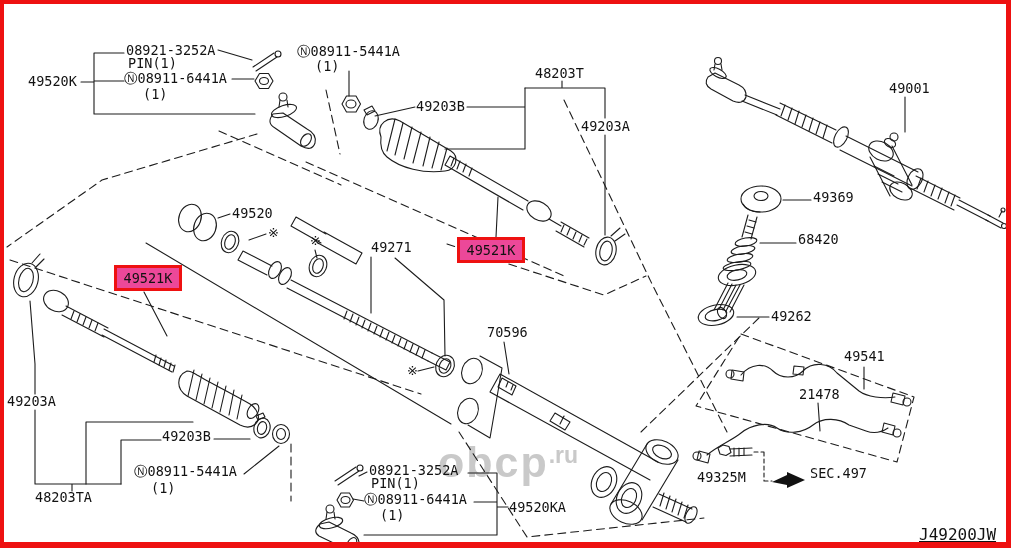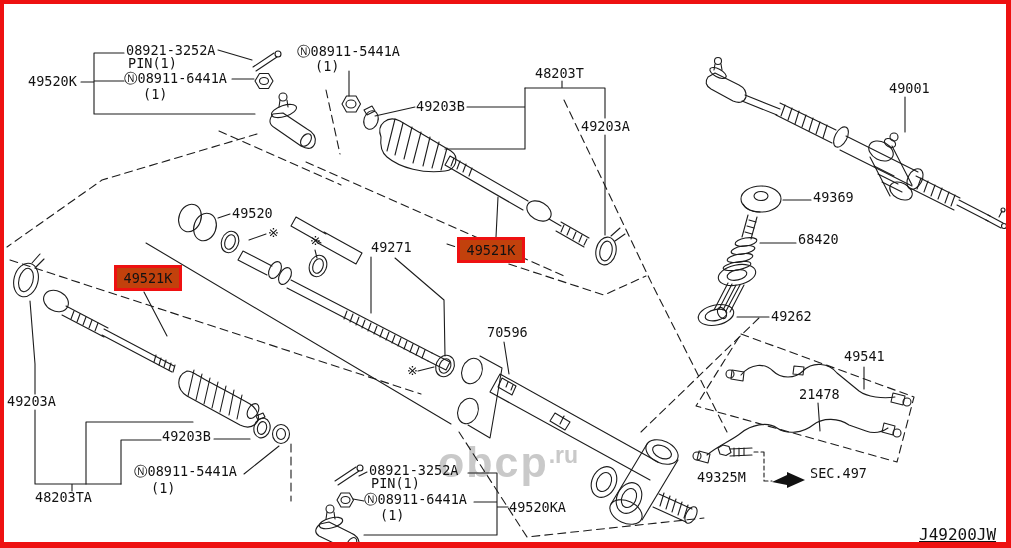--- a/index.html
+++ b/index.html
@@ -10,21 +10,21 @@
     font-family:"DejaVu Sans Mono","Liberation Mono",monospace;
   }
   .lbl{
     position:absolute;font-size:13.5px;line-height:13px;color:#121212;
     white-space:pre;letter-spacing:0;
   }
   .lbl.code{font-size:16px;text-decoration:underline;}
   .mark{position:absolute;font-size:13px;line-height:12px;color:#121212;
     font-family:"DejaVu Sans",sans-serif;}
   .hlbox{
-    position:absolute;border:3.5px solid #ee1111;background:#c2410c;
+    position:absolute;border:3.5px solid #ee1111;background:#ec4899;
     display:flex;align-items:center;justify-content:center;
     font-size:13.5px;color:#121212;box-sizing:border-box;
   }
   .watermark{
     position:absolute;left:434px;top:430px;color:#c9c9c9;
     font-family:Liberation Sans, sans-serif;font-weight:bold;
     font-size:43px;line-height:43px;letter-spacing:2px;z-index:0;
   }
   .watermark .suffix{
     font-size:23px;letter-spacing:0;vertical-align:14px;font-weight:bold;

